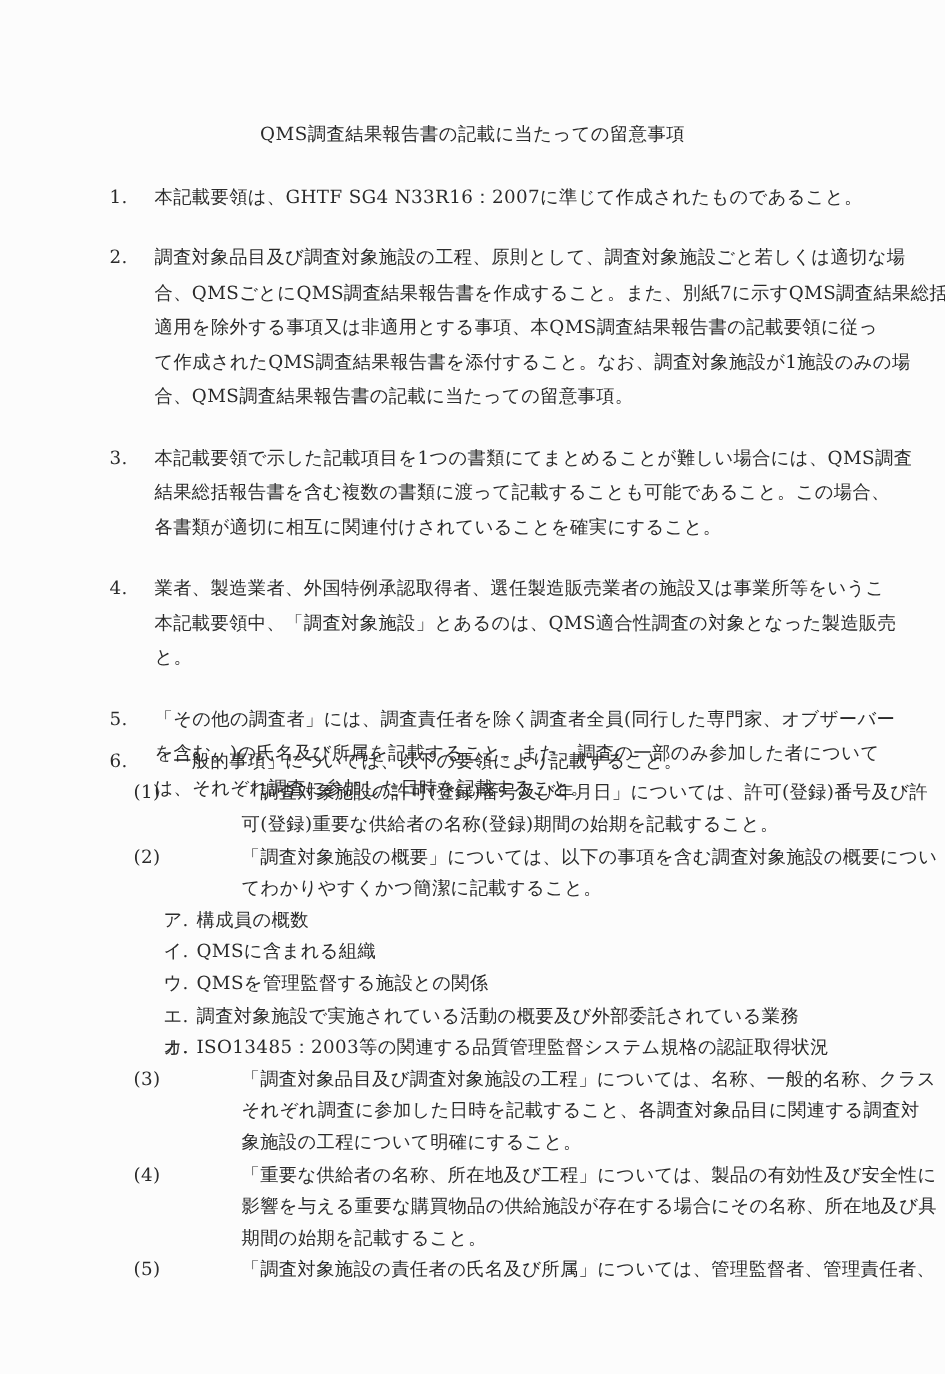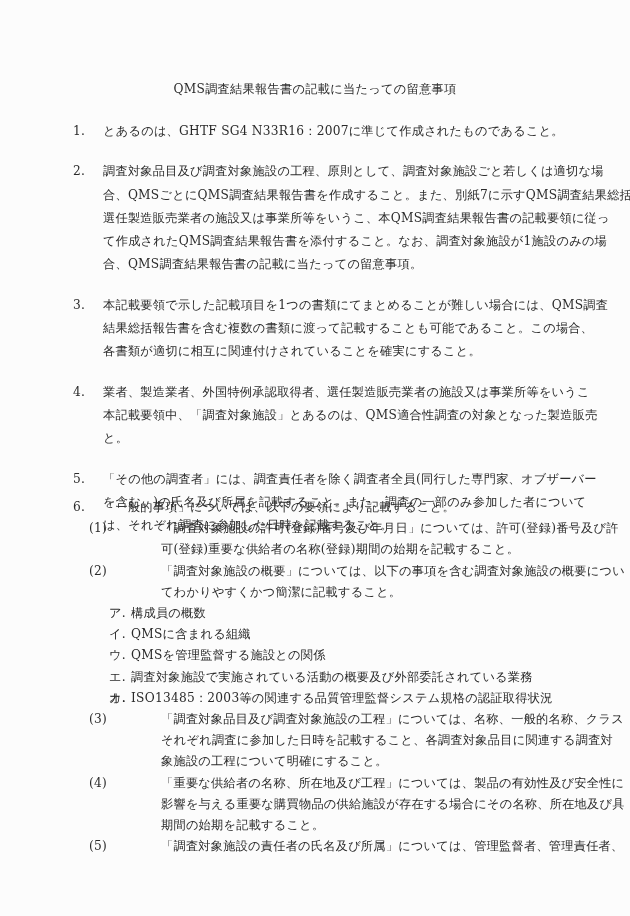--- a/index.html
+++ b/index.html
@@ -89,27 +89,27 @@
 </head>
 <body>
 
 <div class="page">
 
   <div class="title">QMS調査結果報告書の記載に当たっての留意事項</div>
 
   <div class="items">
     <div class="item">
       <span class="num">1.</span>
-      <span class="line">とあるのは、GHTF SG4 N33R16：2007に準じて作成されたものであること。</span>
+      <span class="line">本記載要領は、GHTF SG4 N33R16：2007に準じて作成されたものであること。</span>
     </div>
     <div class="item">
       <span class="num">2.</span>
       <span class="line">調査対象品目及び調査対象施設の工程、原則として、調査対象施設ごと若しくは適切な場</span>
       <span class="line">合、QMSごとにQMS調査結果報告書を作成すること。また、別紙7に示すQMS調査結果総括</span>
-      <span class="line">選任製造販売業者の施設又は事業所等をいうこ、本QMS調査結果報告書の記載要領に従っ</span>
+      <span class="line">適用を除外する事項又は非適用とする事項、本QMS調査結果報告書の記載要領に従っ</span>
       <span class="line">て作成されたQMS調査結果報告書を添付すること。なお、調査対象施設が1施設のみの場</span>
       <span class="line">合、QMS調査結果報告書の記載に当たっての留意事項。</span>
     </div>
     <div class="item">
       <span class="num">3.</span>
       <span class="line">本記載要領で示した記載項目を1つの書類にてまとめることが難しい場合には、QMS調査</span>
       <span class="line">結果総括報告書を含む複数の書類に渡って記載することも可能であること。この場合、</span>
       <span class="line">各書類が適切に相互に関連付けされていることを確実にすること。</span>
     </div>
     <div class="item">

